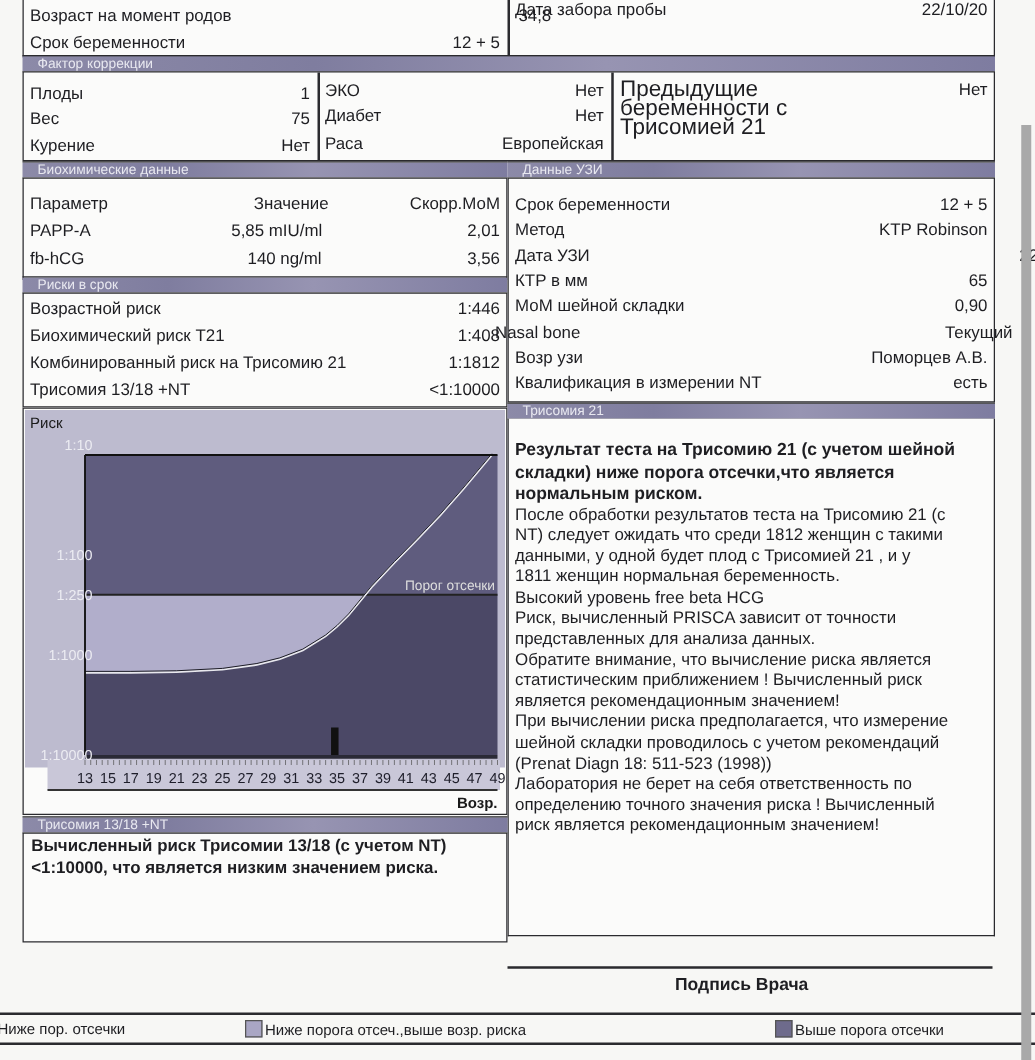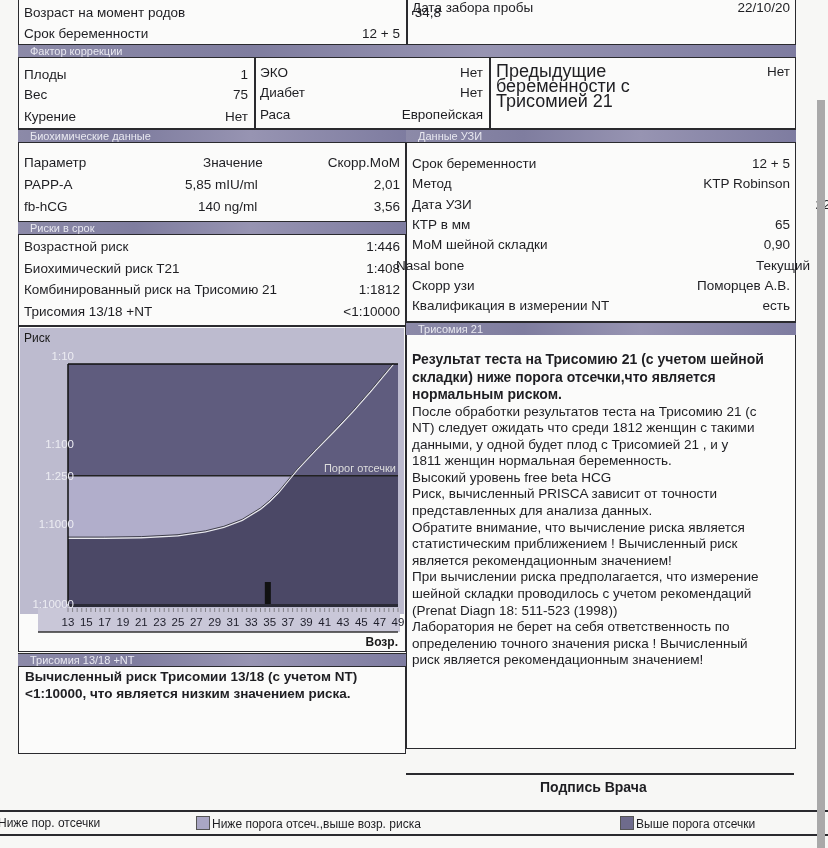--- a/index.html
+++ b/index.html
@@ -142,21 +142,21 @@
     </div>
     <div class="row" style="left: 406px; top: 234.2px; width: 390px;">
       <span class="lbl">МоМ шейной складки</span>
       <span class="val">0,90</span>
     </div>
     <div class="row" style="left: 390px; top: 254.5px; width: 426px;">
       <span class="lbl">Nasal bone</span>
       <span class="val">Текущий</span>
     </div>
     <div class="row" style="left: 406px; top: 274.8px; width: 390px;">
-      <span class="lbl">Скорр узи</span>
+      <span class="lbl">Возр узи</span>
       <span class="val">Поморцев А.В.</span>
     </div>
     <div class="row" style="left: 406px; top: 295.1px; width: 390px;">
       <span class="lbl">Квалификация в измерении NT</span>
       <span class="val">есть</span>
     </div>
   </div>
 
 <div class="box" style="left:18px; top:326px; width:388px; height:326px;"></div>
 <svg class="abs" id="risk-chart" style="left:18px; top:326px;" width="388" height="326">

